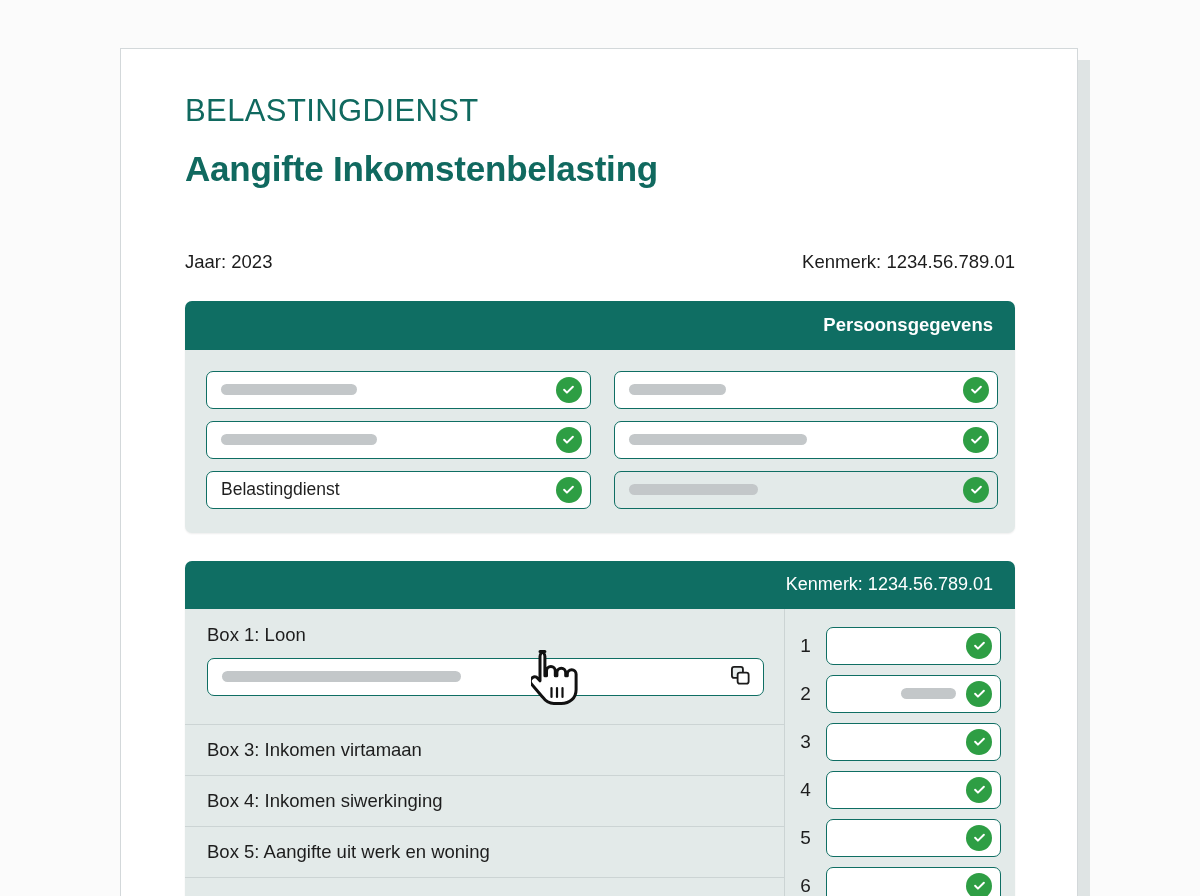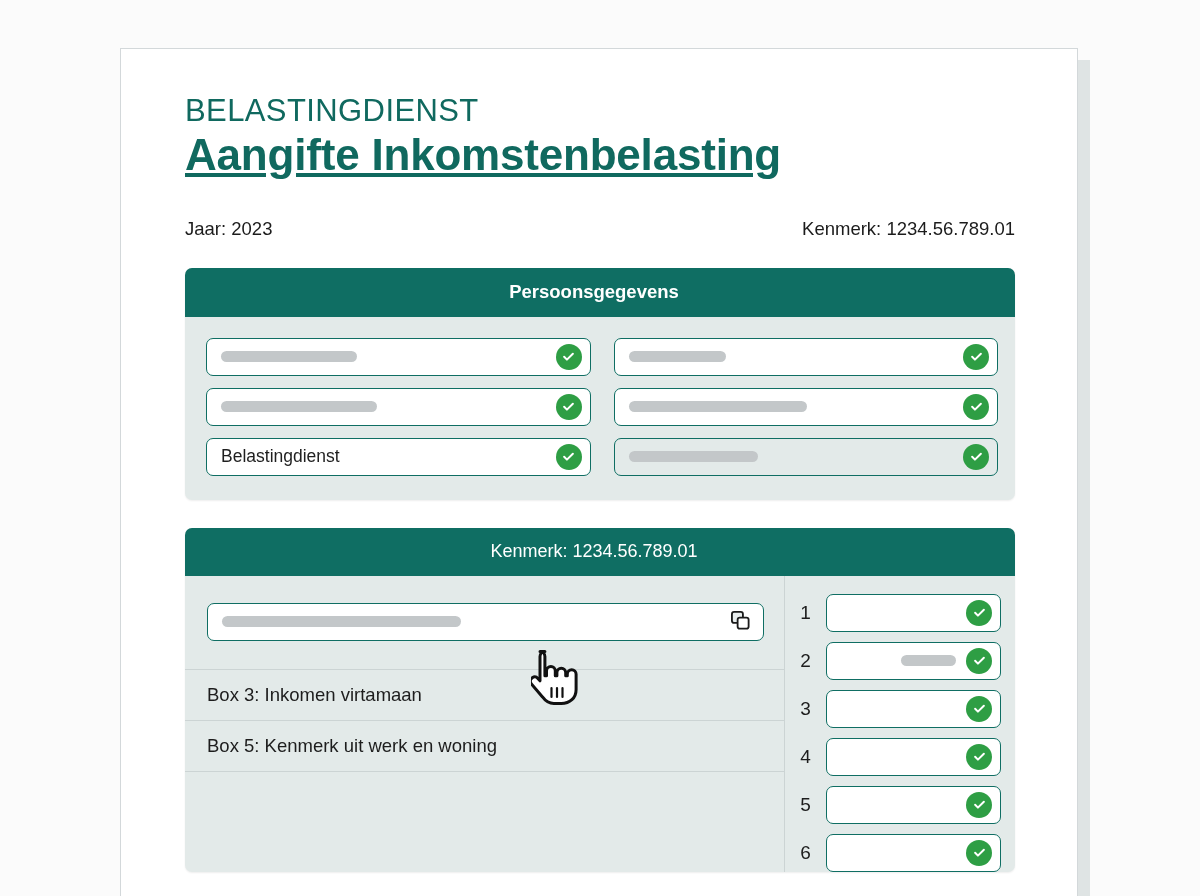--- a/index.html
+++ b/index.html
@@ -45,55 +45,54 @@
   
   .brand {
     font-size: 31px;
     letter-spacing: .4px;
     color: #10695f;
     font-weight: 400;
     line-height: 1.05;
   }
 
   .doc-title {
-    font-size: 44px;
+    font-size: 35px;
     font-weight: 700;
     color: #10695f;
-    margin-top: 2px;
+    margin-top: 21px;
     letter-spacing: -.2px;
-    text-decoration: underline;
   }
 
   
   .meta-row {
     display: flex;
     justify-content: space-between;
     align-items: baseline;
-    margin-top: 38px;
+    margin-top: 62px;
     font-size: 18.5px;
     color: #1c1c1c;
   }
 
   
   .card {
     margin-top: 28px;
     border-radius: 7px;
     overflow: hidden;
     background: #e3eae9;
     box-shadow: 0 1px 2px rgba(0,0,0,.07);
   }
 
   .card-head {
     background: #0f6e63;
     color: #ffffff;
     font-size: 18.5px;
     font-weight: 700;
     padding: 13px 22px 14px 10px;
     display: flex;
-    justify-content: center;
+    justify-content: flex-end;
     align-items: center;
   }
 
   .card-head .kenmerk {
     font-weight: 400;
     font-size: 18px;
   }
 
   
   .pg-body {
@@ -316,40 +315,44 @@
     <div class="card">
       <div class="card-head">
         <span class="kenmerk">Kenmerk: 1234.56.789.01</span>
       </div>
 
       <div class="inc-body">
 
         <div class="inc-left">
 
           <div class="inc-top">
+            <div class="row-label">Box 1: Loon</div>
 
             <div class="inc-field-wrap">
               <div class="field">
                 <div class="bar" style="width:48%"></div>
                 <span class="copy-icon">
                   <svg width="22" height="22" viewBox="0 0 24 24">
                     <rect x="3.2" y="3.2" width="12" height="12" rx="2.4" fill="#e9eeee" stroke="#1b1b1b" stroke-width="2"></rect>
                     <rect x="9.4" y="9.4" width="12" height="12" rx="2.4" fill="#ffffff" stroke="#1b1b1b" stroke-width="2"></rect>
                   </svg>
                 </span>
               </div>
             </div>
 
           </div>
 
           <div class="inc-row">
             <div class="row-label">Box 3: Inkomen virtamaan</div>
           </div>
           <div class="inc-row">
-            <div class="row-label">Box 5: Kenmerk uit werk en woning</div>
+            <div class="row-label">Box 4: Inkomen siwerkinging</div>
+          </div>
+          <div class="inc-row">
+            <div class="row-label">Box 5: Aangifte uit werk en woning</div>
           </div>
           <div class="inc-row">
             
           </div>
 
         </div>
 
         <div class="inc-right">
 
           <div class="num-row">

